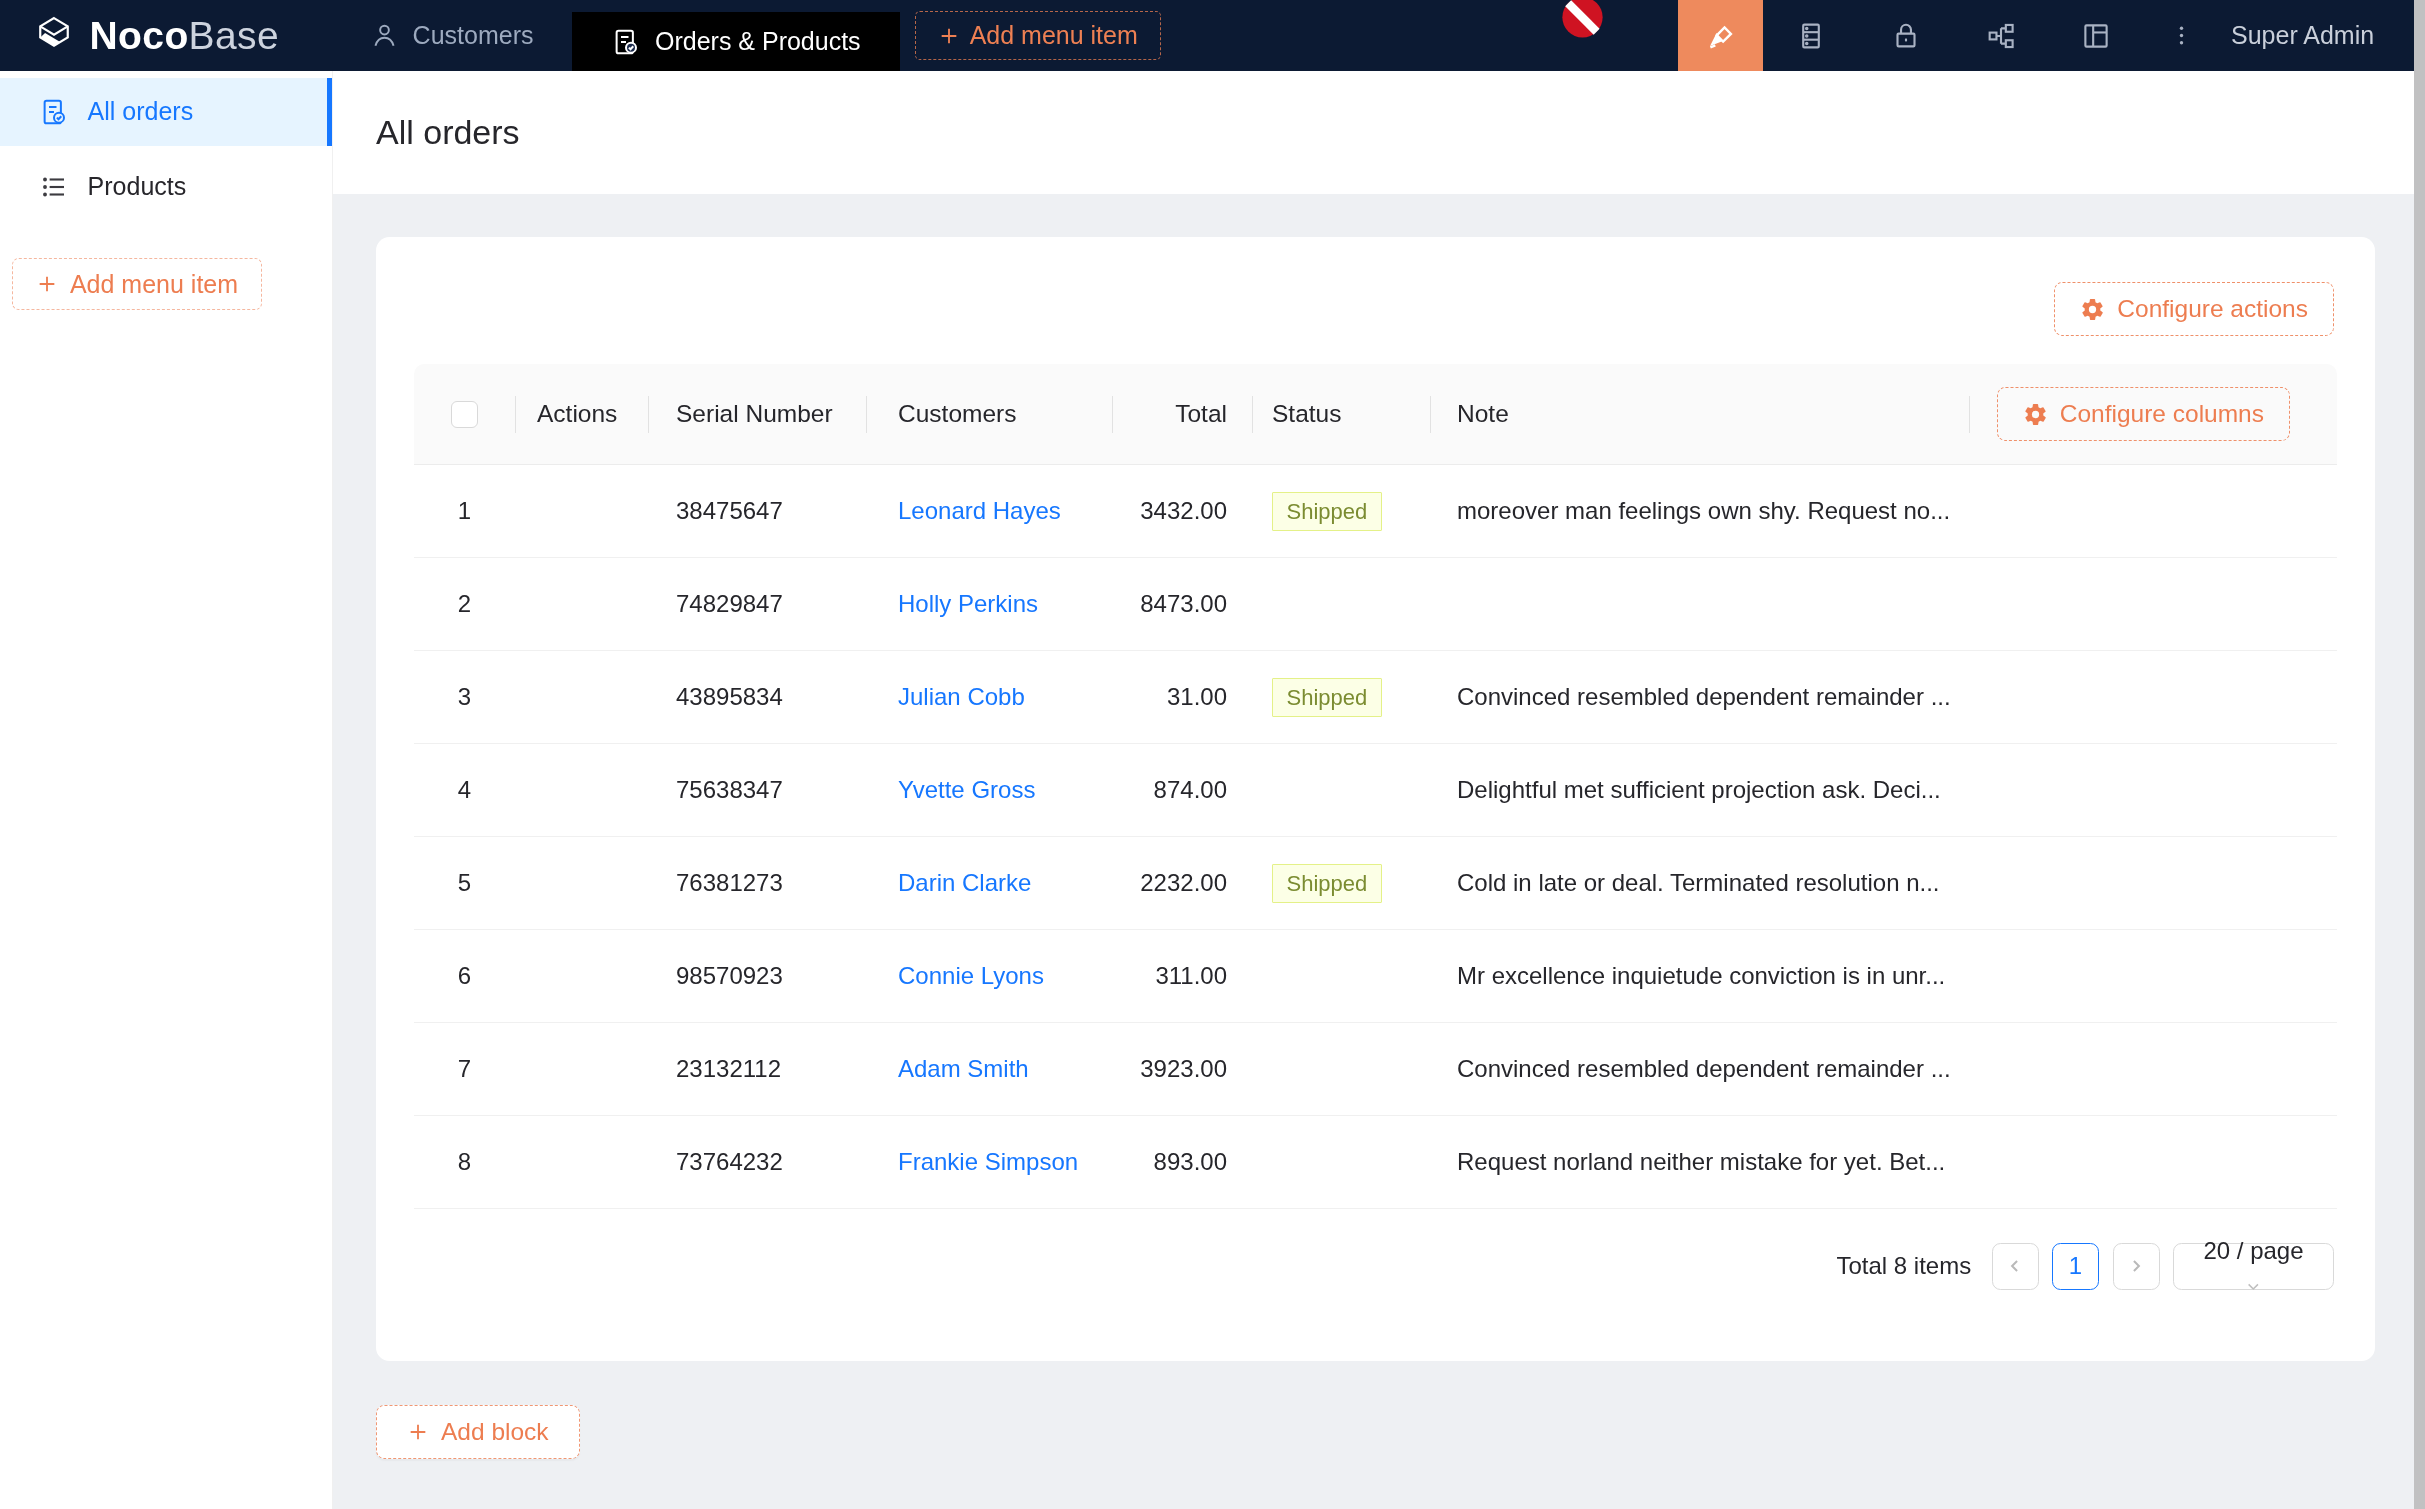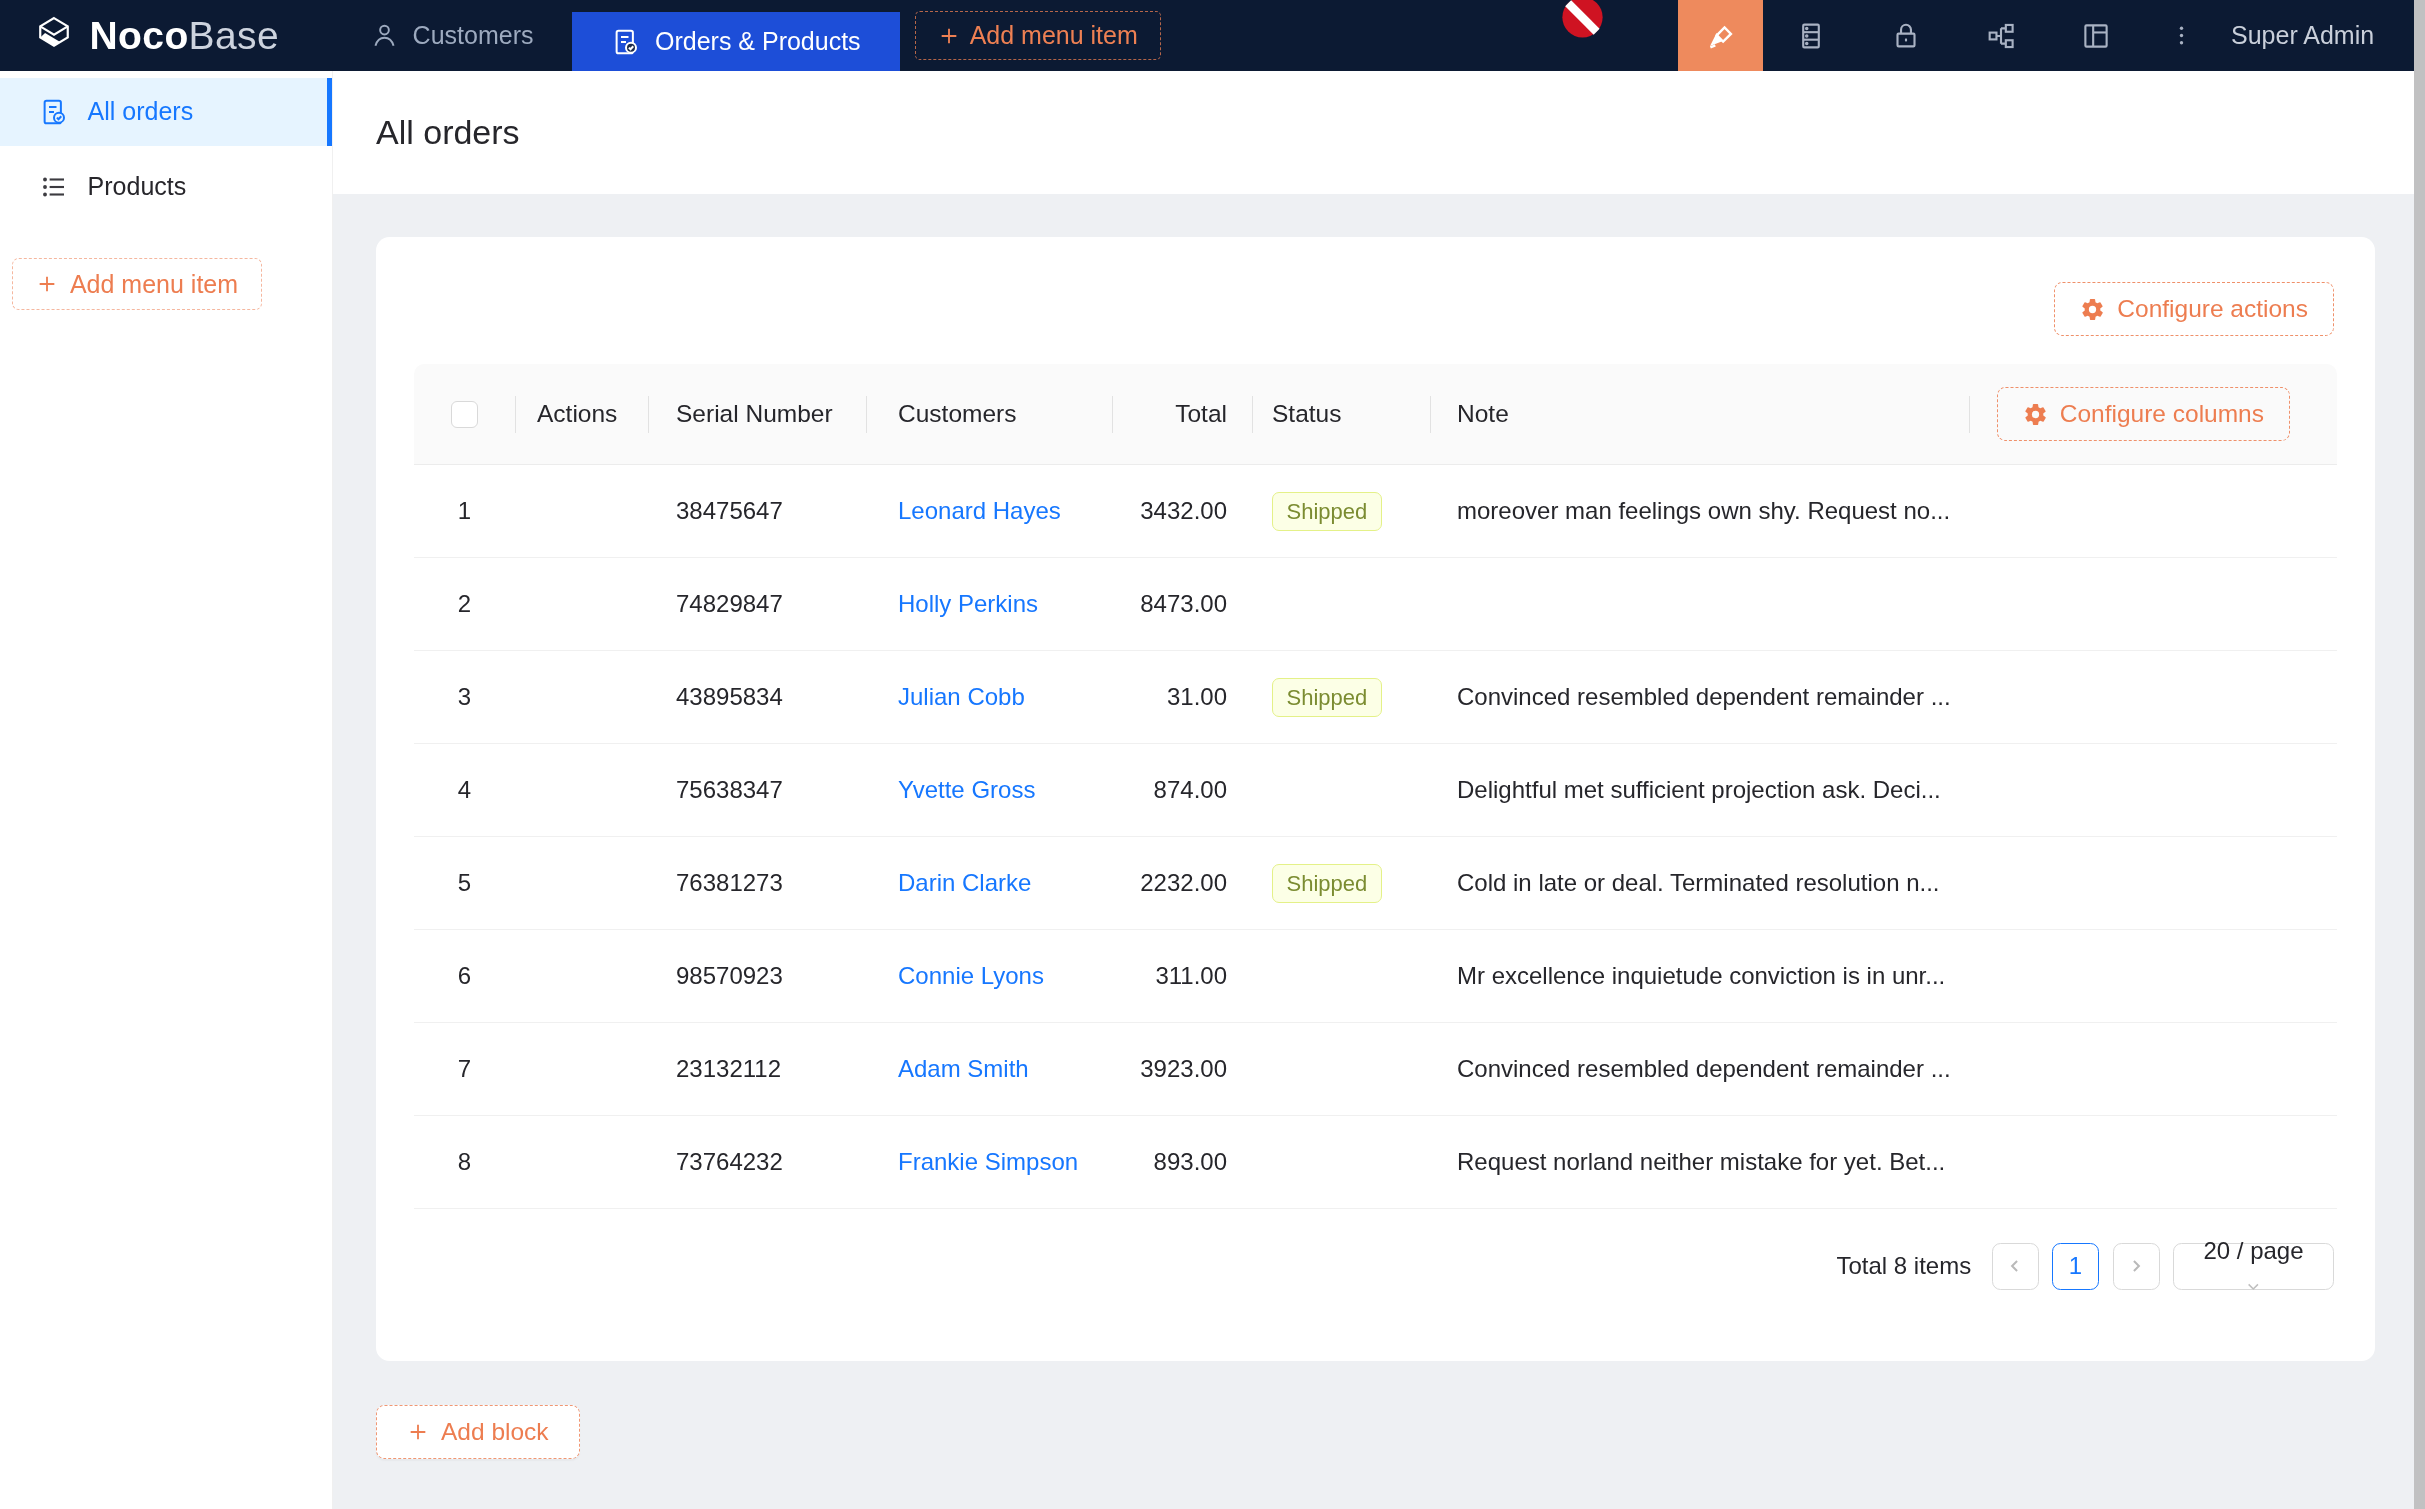--- a/index.html
+++ b/index.html
@@ -8,21 +8,21 @@
 
   
   .navbar { position:absolute; left:0; top:0; width:2426px; height:71px;
             background:#0c1a33; display:flex; align-items:center; overflow:hidden; z-index:5; }
   .logo { display:flex; align-items:center; gap:13.5px; padding-left:32px; flex:0 0 279px; }
   .logo-noco { font-size:39px; font-weight:800; color:#ffffff; letter-spacing:0.4px; }
   .logo-base { font-size:39px; font-weight:300; color:#cdd3de; letter-spacing:0.4px; }
   .nav-tabs { display:flex; height:71px; margin-left:52px; }
   .nav-tab { display:flex; align-items:center; gap:13.5px; padding:0 39px; font-size:25px;
              color:#9daabf; cursor:pointer; }
-  .nav-tab.active { background:#1d4ed8; color:#ffffff;margin-top:12px; }
+  .nav-tab.active { background:#000000; color:#ffffff;margin-top:12px; }
   .nav-add { margin-left:15px; align-self:center; display:flex; align-items:center; gap:10px;
              height:49px; padding:0 22px; border:1.7px dashed rgba(238,128,83,.75); border-radius:5px;
              color:#ee8053; font-size:25px; background:transparent; cursor:pointer; }
   .not-allowed { position:absolute; left:1559px; top:-8.5px; }
   .nav-right { position:absolute; left:1678px; top:0; height:71px; display:flex; align-items:center; }
   .nav-sq { width:85px; height:71px; background:#ee8a5d; display:flex; align-items:center;
             justify-content:center; cursor:pointer; }
   .nav-ic { width:95px; height:71px; display:flex; align-items:center; justify-content:center; cursor:pointer; }
   .nav-ic.more { width:76px; }
   .nav-user { font-size:25px; color:#c9cfda; padding-left:12px; white-space:nowrap; cursor:pointer; }
@@ -64,21 +64,21 @@
   .c0 { width:101px; display:flex; justify-content:center; }
   .c1 { width:133px; padding-left:22px; }
   .c2 { width:218px; padding-left:28px; }
   .c3 { width:246px; padding-left:32px; }
   .c4 { width:140px; justify-content:flex-end; display:flex; padding-right:25px; text-align:right; }
   .c5 { width:178px; padding-left:20px; }
   .c6 { width:539px; padding-left:27px; white-space:nowrap; overflow:hidden; }
   .c7 { width:367px; display:flex; justify-content:flex-end; padding-right:46px; }
   .checkbox { width:27px; height:27px; border:1.7px solid #d9d9d9; border-radius:6px; background:#fff; cursor:pointer; }
   .link { color:#1677ff; cursor:pointer; }
-  .tag { display:inline-block; font-size:22px; line-height:37px; padding:0 13.5px; border-radius:7px;
+  .tag { display:inline-block; font-size:22px; line-height:37px; padding:0 13.5px; border-radius:1px;
          background:#fcffe6; border:1.7px solid #e4f188; color:#7b8c31; }
   .tag:empty { display:none; }
 
   
   .pagination { position:absolute; right:41px; top:1002px; height:54px; display:flex;
                 align-items:center; gap:13.5px; }
   .pg-total { font-size:24px; margin-right:6.8px; }
   .pg-btn { width:47px; height:47px; border:1.7px solid #d9d9d9; border-radius:8.5px; background:#fff;
             display:flex; align-items:center; justify-content:center; cursor:pointer; }
   .pg-btn.current { border-color:#1677ff; color:#1677ff; font-size:24px; }

